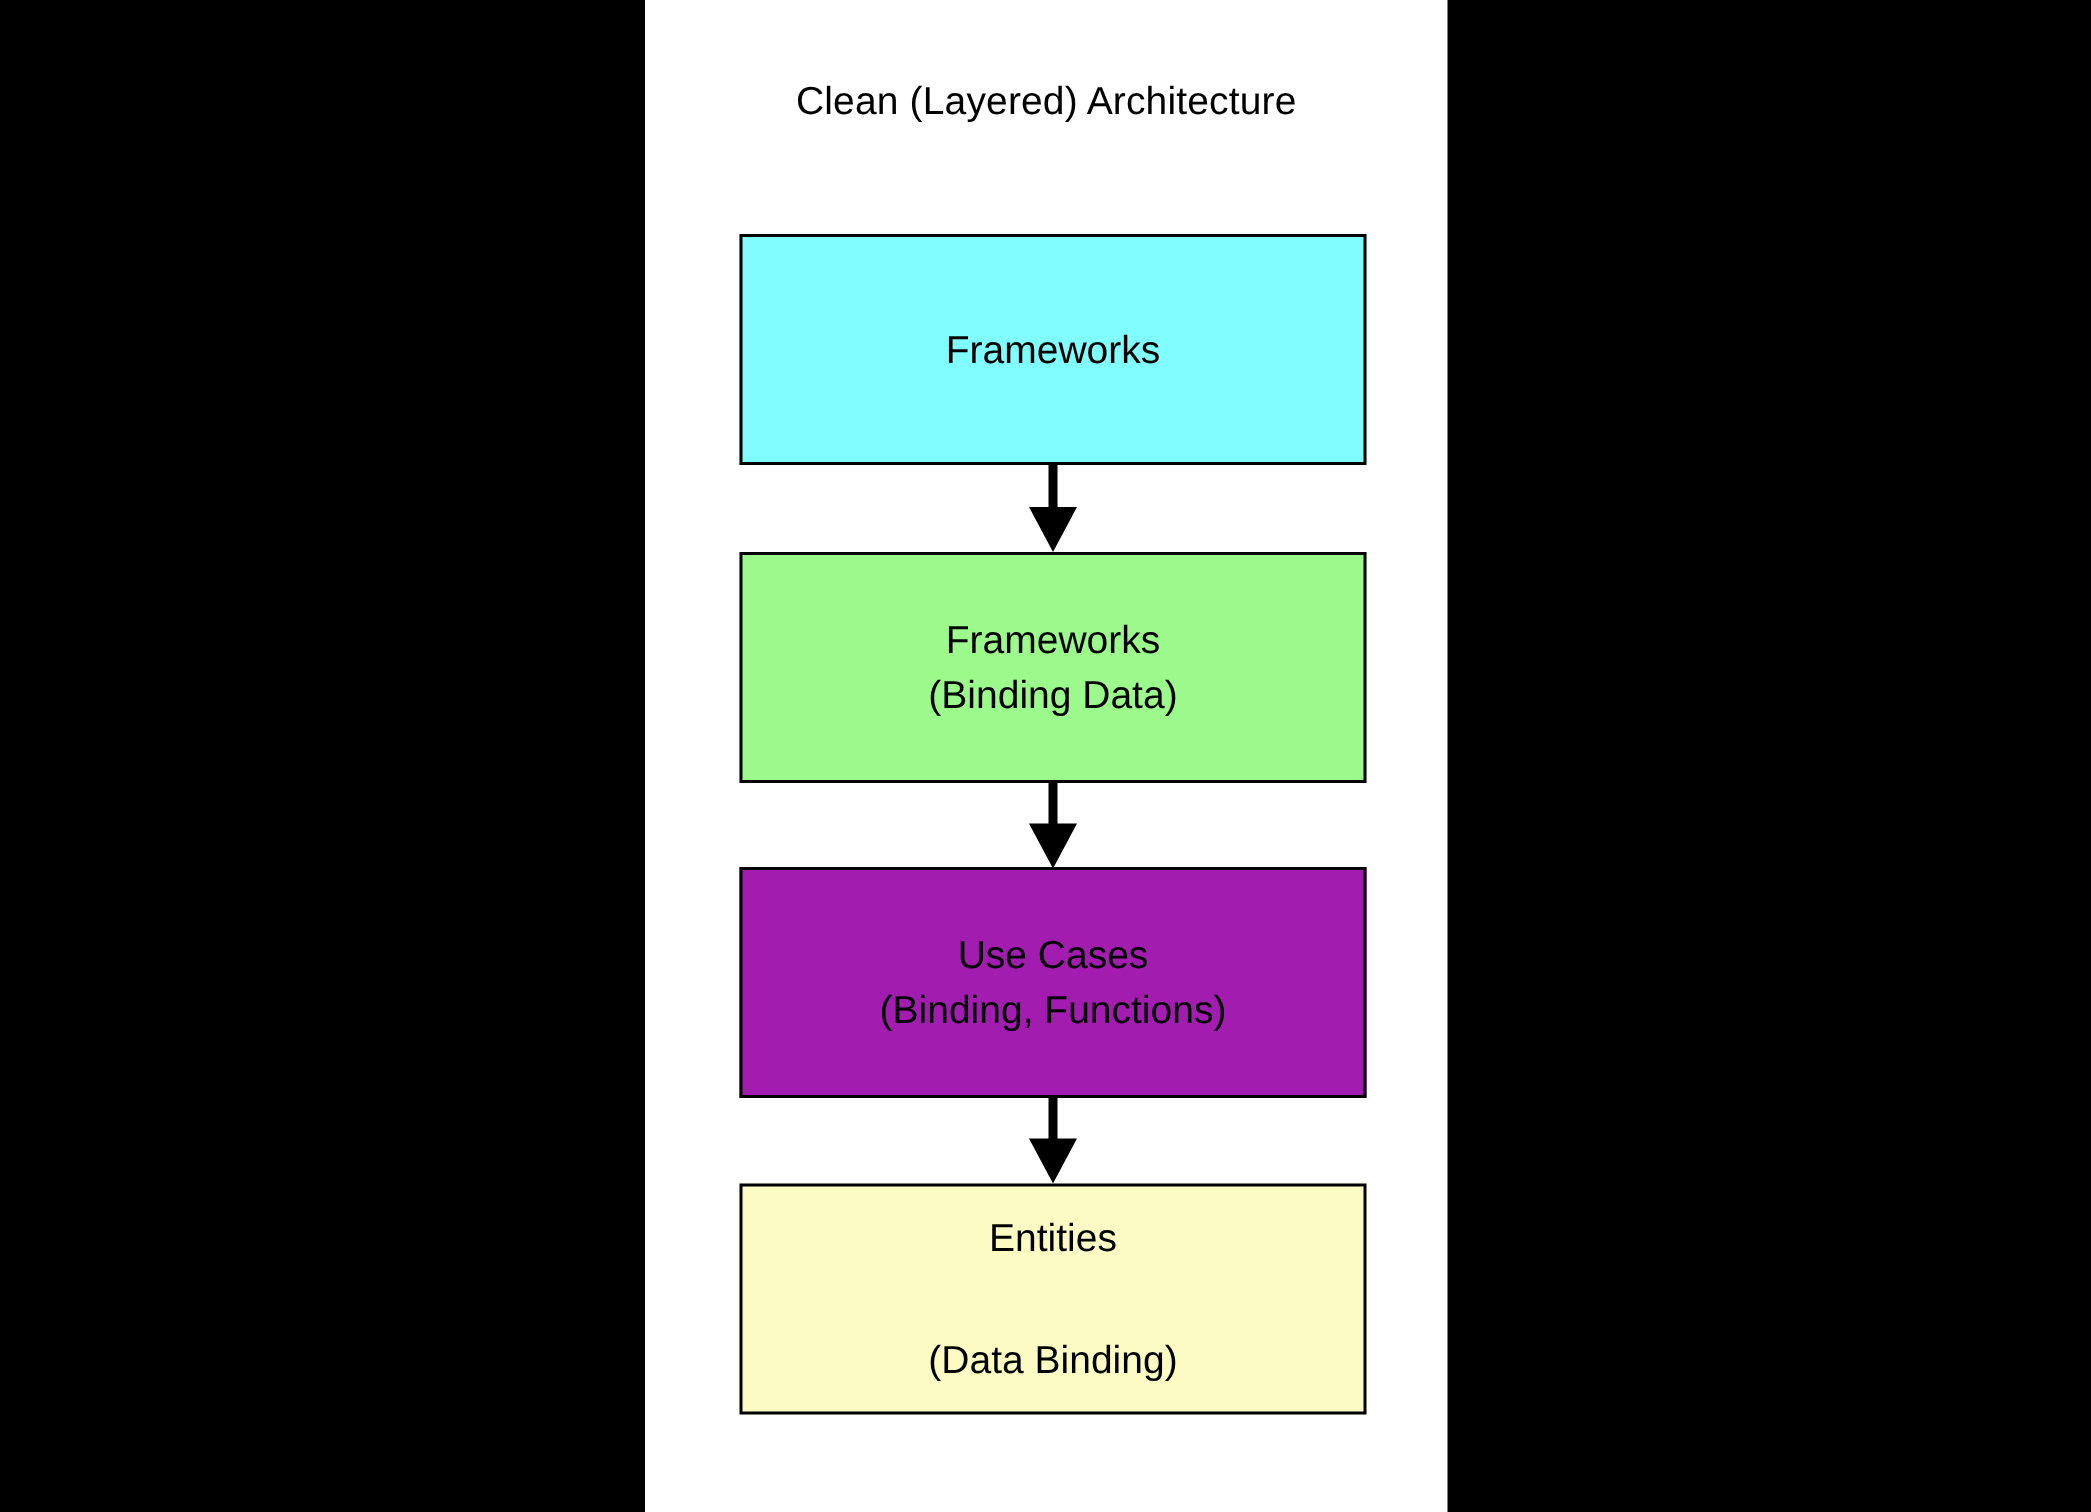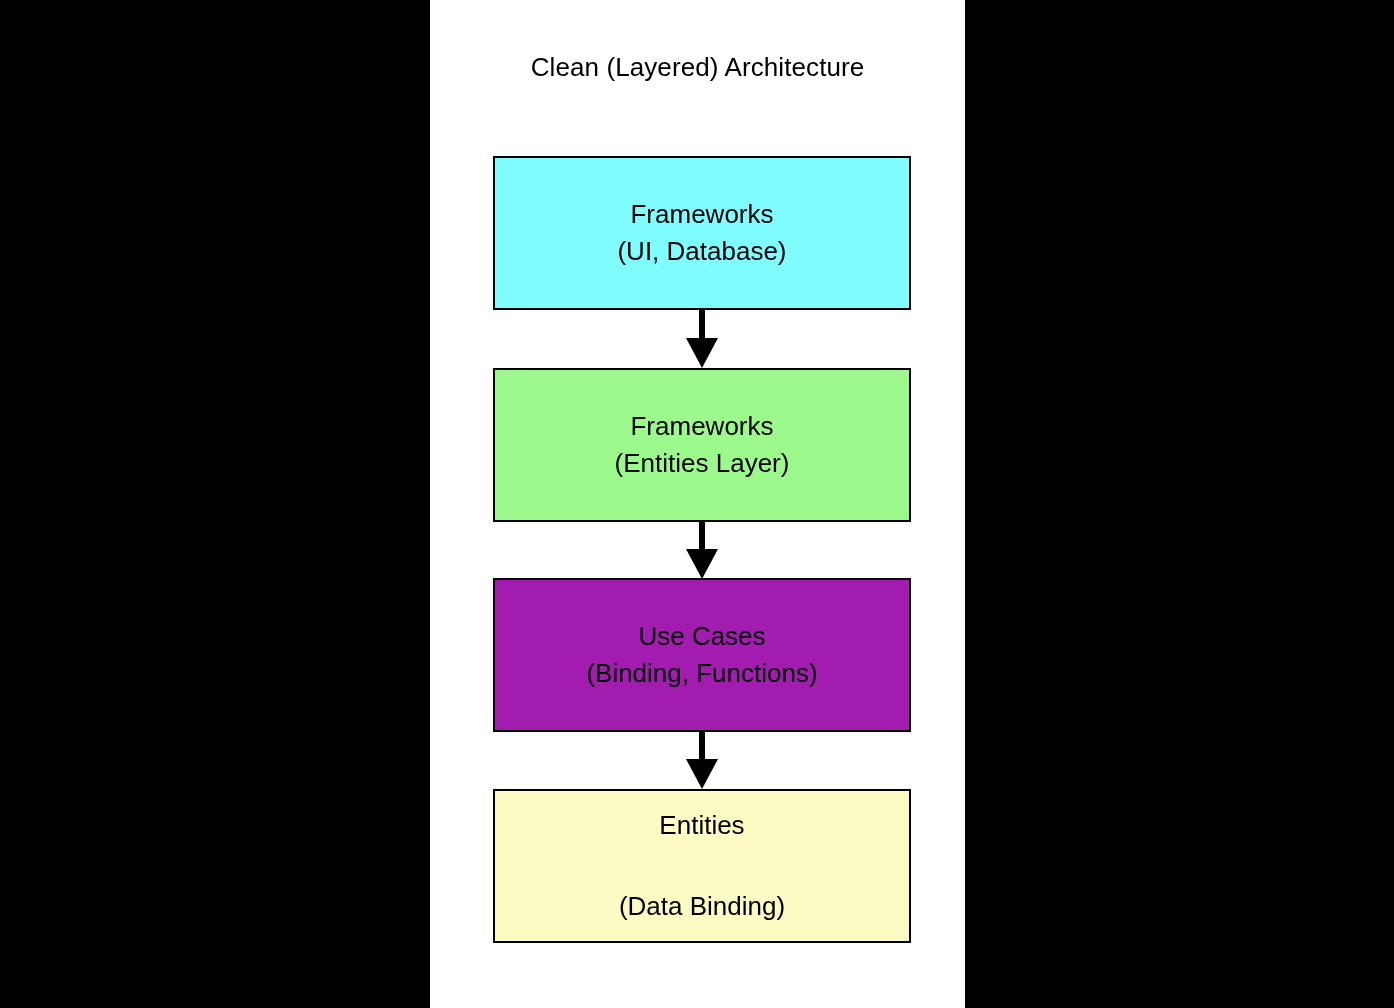--- a/index.html
+++ b/index.html
@@ -84,33 +84,32 @@
 </head>
 <body>
 
 <div id="stage">
   <div id="canvas">
 
     <div id="diagram-title">Clean (Layered) Architecture</div>
 
     <div class="layer-box" id="box-frameworks" style="background:#7ffdff;">
       <div class="layer-title">Frameworks</div>
-      <div class="layer-subtitle">(UI, Database)</div>
     </div>
 
     <div class="flow-arrow" id="arrow-1">
       <svg width="32" height="58" viewBox="0 0 32 58" xmlns="http://www.w3.org/2000/svg">
         <rect x="13" y="0" width="6" height="30" fill="#000000"></rect>
         <polygon points="0,28 32,28 16,58" fill="#000000"></polygon>
       </svg>
     </div>
 
     <div class="layer-box" id="box-controllers" style="background:#9cfa8c;">
       <div class="layer-title">Frameworks</div>
-      <div class="layer-subtitle">(Entities Layer)</div>
+      <div class="layer-subtitle">(Binding Data)</div>
     </div>
 
     <div class="flow-arrow" id="arrow-2">
       <svg width="32" height="58" viewBox="0 0 32 58" xmlns="http://www.w3.org/2000/svg">
         <rect x="13" y="0" width="6" height="30" fill="#000000"></rect>
         <polygon points="0,28 32,28 16,58" fill="#000000"></polygon>
       </svg>
     </div>
 
     <div class="layer-box" id="box-usecases" style="background:#a21caf;">

